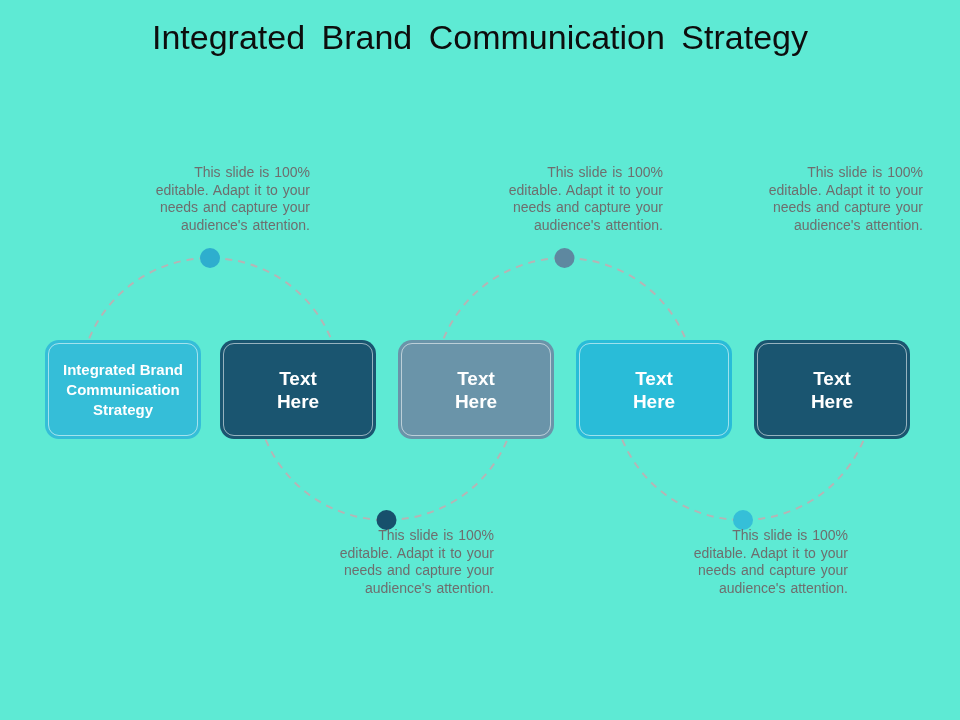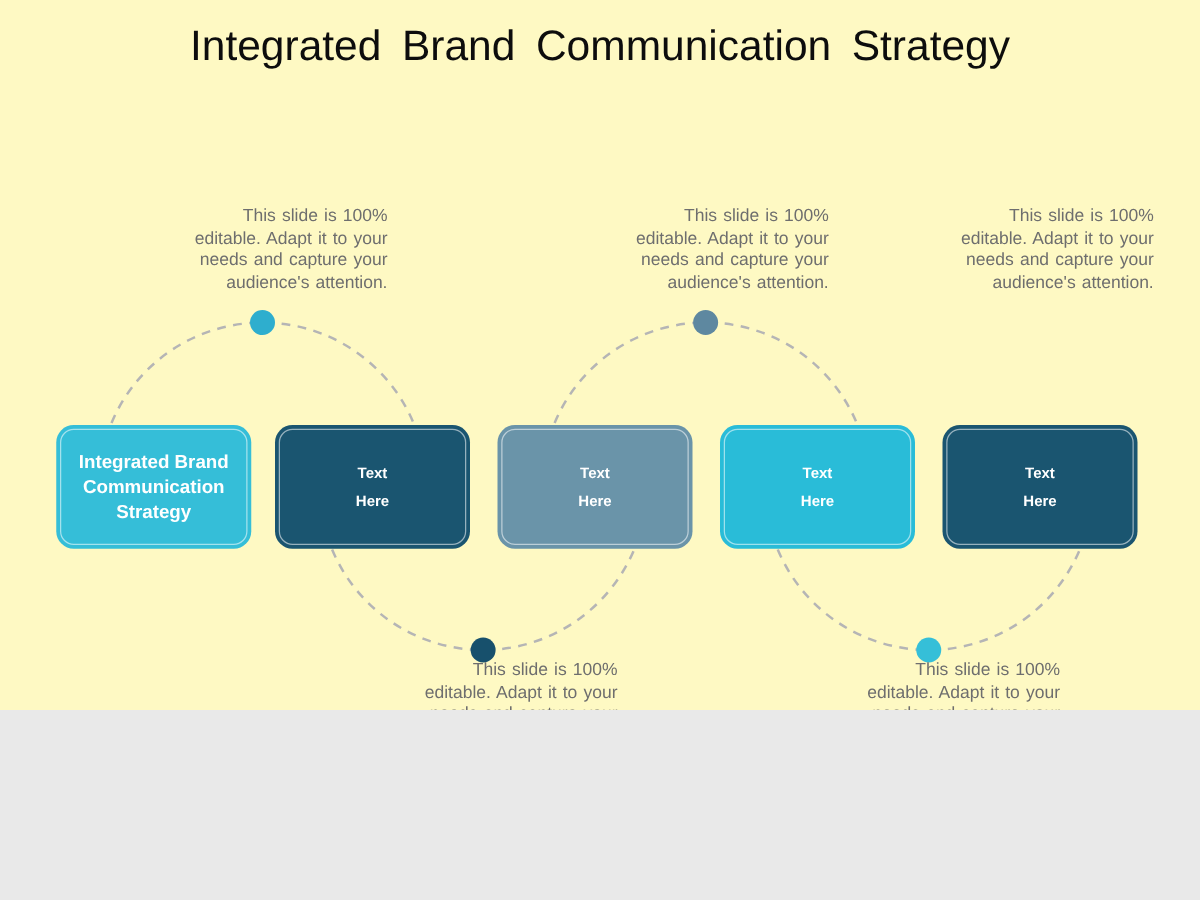--- a/index.html
+++ b/index.html
@@ -1,17 +1,17 @@
 <!DOCTYPE html>
 <html><head>
 <meta charset="utf-8">
 <style>
   html,body{margin:0;padding:0;background:#e9e9e9;}
   .slide{
-    position:relative;width:960px;height:568px;background:#fef9c3;
+    position:relative;width:960px;height:720px;background:#5eead4;
     font-family:"Liberation Sans", sans-serif;overflow:hidden;margin:0 auto;
   }
   .title{
     position:absolute;left:0;top:18px;width:960px;text-align:center;
     font-size:34px;font-weight:400;color:#0d0d0d;word-spacing:7px;letter-spacing:0px;
   }
   .arcs{position:absolute;left:0;top:0;width:960px;height:720px;}
   .arc{fill:none;stroke-width:2;stroke-dasharray:7 6;}
   .caption{
     position:absolute;width:200px;text-align:right;color:#6e6e6e;
@@ -27,21 +27,21 @@
     display:flex;align-items:center;justify-content:center;text-align:center;
   }
   .box .inner{
     position:absolute;left:3px;top:3px;right:3px;bottom:3px;
     border:1.5px solid rgba(255,255,255,0.55);border-radius:11px;pointer-events:none;
   }
   .box .label{
     position:relative;color:#ffffff;font-weight:700;font-size:15px;line-height:20px;
     white-space:pre-line;padding:0 8px;
   }
-  .box .label.big{font-size:12px;line-height:23px;}
+  .box .label.big{font-size:19px;line-height:23px;}
   .b1{left:45px;}
   .b2{left:220px;}
   .b3{left:398px;}
   .b4{left:576px;}
   .b5{left:754px;}
 </style>
 </head>
 <body>
 
 <div class="slide">

